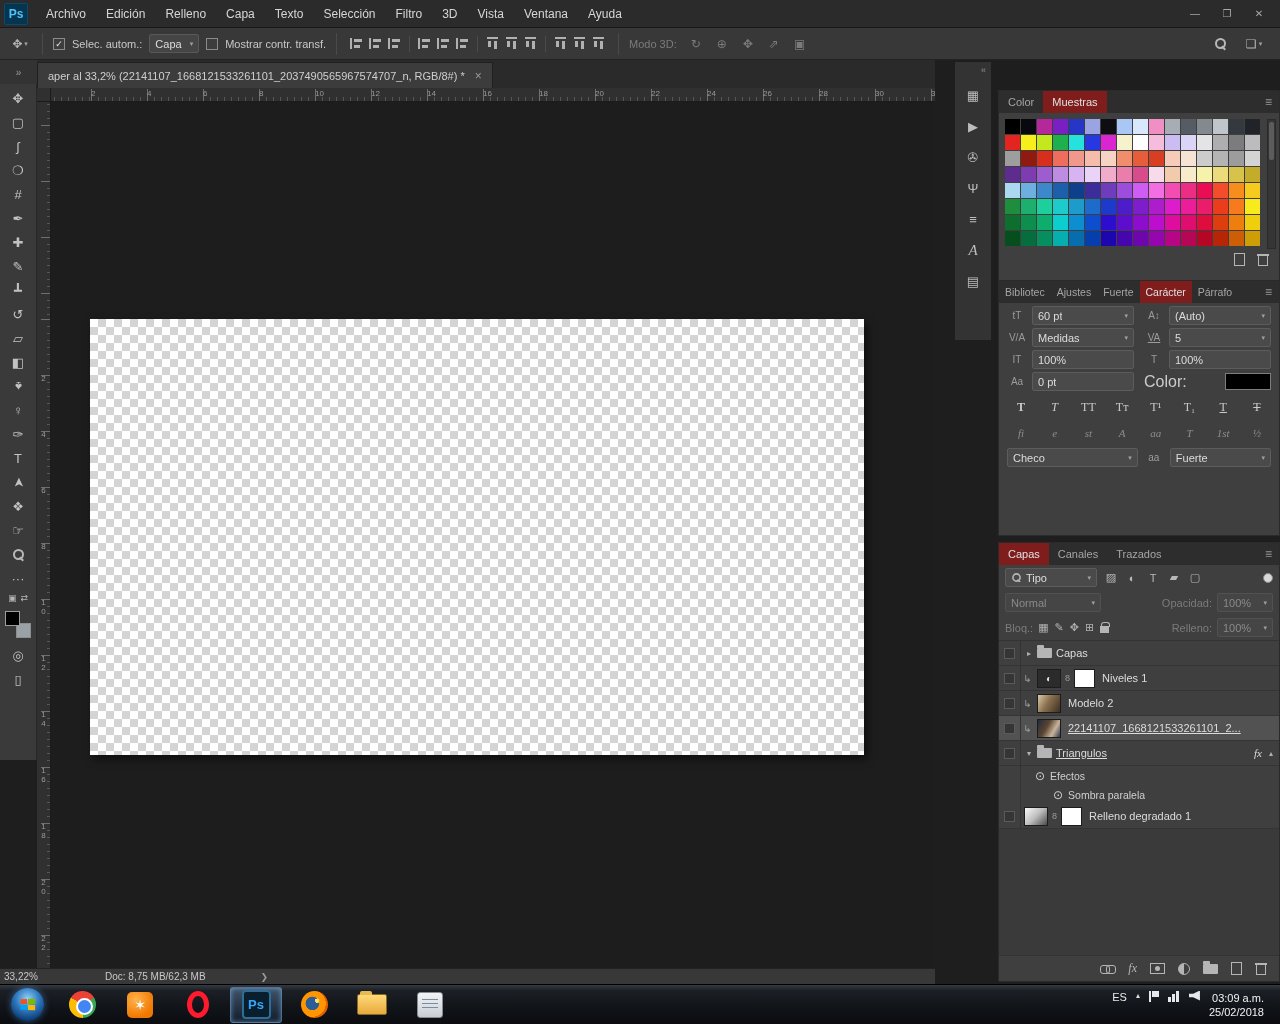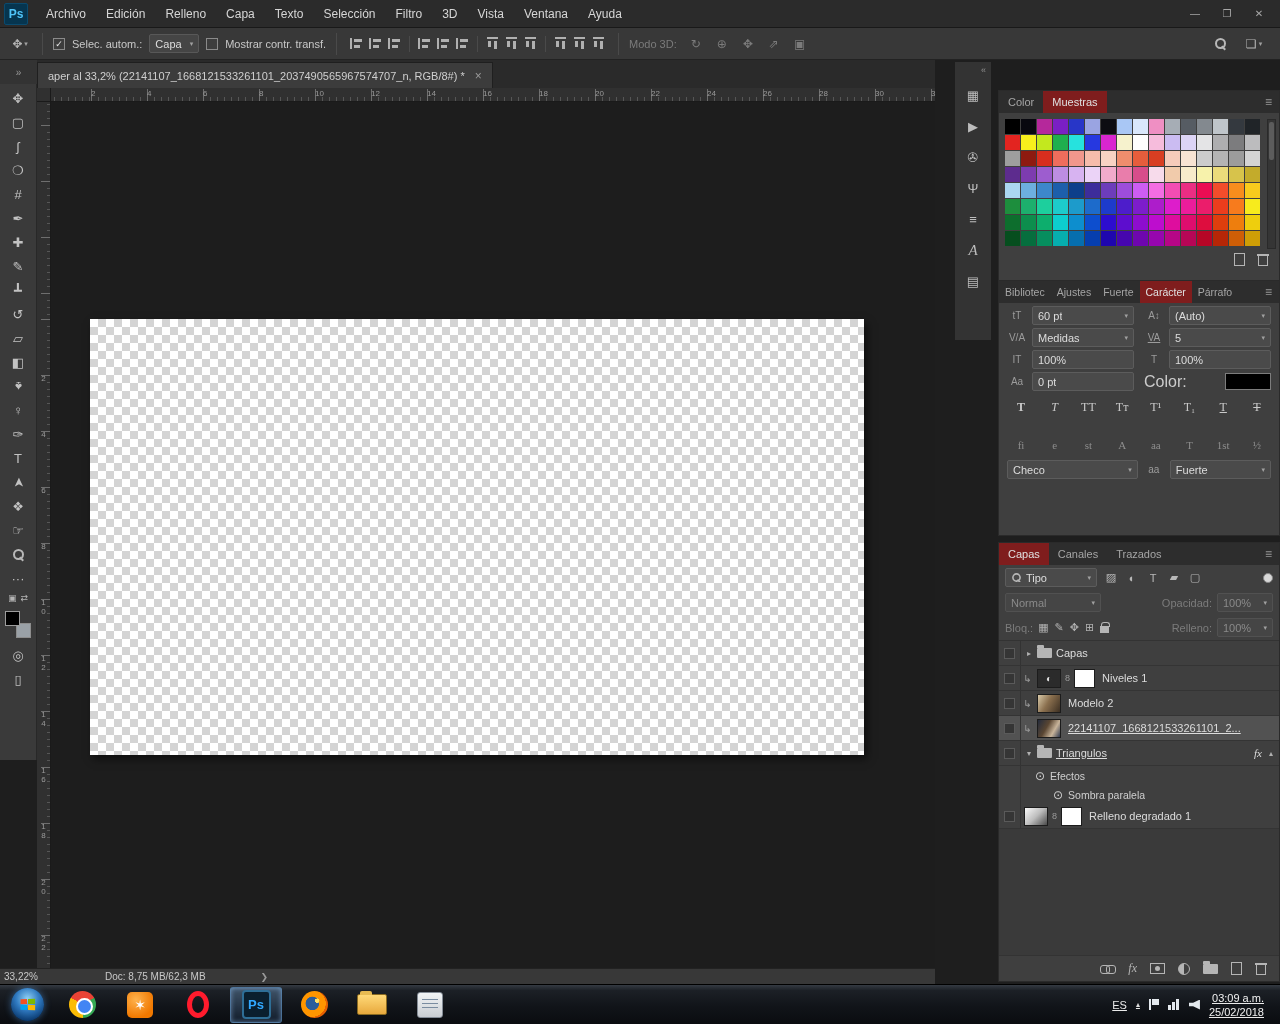--- a/index.html
+++ b/index.html
@@ -116,21 +116,21 @@
 .gi{color:#9c9c9c;font-size:10px;min-width:20px;text-align:center;flex-shrink:0;}
 .gi.u{text-decoration:underline;}
 .select,.input{background:#4a4a4a;border:1px solid #5c5c5c;border-radius:2px;height:19px;display:flex;align-items:center;padding:0 5px;color:#ddd;font-size:11px;flex:1;min-width:0;}
 .select{justify-content:space-between;gap:6px;}
 .select.disabled,.input.disabled{color:#8a8a8a;background:#454545;border-color:#515151;}
 .select span,.input span{overflow:hidden;white-space:nowrap;}
 .char-color{width:46px;height:17px;border:1px solid #7d7d7d;display:inline-block;}
 .tstyles{display:flex;justify-content:space-between;padding:4px 12px 2px 12px;}
 .tbtn{min-width:20px;height:19px;display:flex;align-items:center;justify-content:center;color:#cacaca;font-size:12px;font-family:"Liberation Serif","DejaVu Serif",serif;}
 .tbtn.b{font-weight:bold;}.tbtn.i{font-style:italic;}.tbtn.u{text-decoration:underline;}.tbtn.s{text-decoration:line-through;}
-.tstyles.ot .tbtn{color:#8d8d8d;font-size:11px;margin-top:12px;}
+.tstyles.ot .tbtn{color:#8d8d8d;font-style:italic;font-size:11px;}
 
 .l-toolrow{display:flex;align-items:center;gap:5px;padding:3px 6px;font-size:11px;flex-shrink:0;}
 .select.filter{flex:0 0 92px;gap:4px;justify-content:flex-start;}
 .select.filter .caret{margin-left:auto;}
 .i-zoom.small{transform:scale(.8);}
 #filter-icons{display:inline-flex;gap:3px;}
 .f-ico{width:18px;height:16px;display:inline-flex;align-items:center;justify-content:center;color:#b8b8b8;font-size:11px;}
 .f-toggle{margin-left:auto;width:10px;height:10px;border-radius:50%;background:#d8d8d8;border:1px solid #888;}
 .select.blend{flex:0 0 96px;}
 .select.small{flex:0 0 56px;}
@@ -177,21 +177,21 @@
 .ic-chrome{width:27px;height:27px;border-radius:50%;background:conic-gradient(from -60deg,#ea4335 0 120deg,#34a853 0 240deg,#fbbc05 0 360deg);position:relative;display:inline-block;}
 .ic-chrome::after{content:"";position:absolute;left:7px;top:7px;width:13px;height:13px;border-radius:50%;background:#4285f4;border:2.5px solid #fff;}
 .ic-orange{width:26px;height:26px;border-radius:5px;background:radial-gradient(circle at 35% 30%,#ffb34d,#f07800 72%);display:inline-flex;align-items:center;justify-content:center;color:#fff;font-size:14px;}
 .ic-opera{width:22px;height:27px;border-radius:50%;border:5px solid #ff1b2d;display:inline-block;}
 .ic-ps{width:29px;height:29px;border-radius:4px;background:#0a1f2e;border:2px solid #2e6e96;color:#31a8ff;font-weight:bold;font-size:13px;display:inline-flex;align-items:center;justify-content:center;}
 .ic-ff{width:27px;height:27px;border-radius:50%;background:radial-gradient(circle at 60% 36%,#ffe066 0 9%,transparent 10%),radial-gradient(circle at 42% 46%,#2b5d9b 0 30%,#ff9500 33% 62%,#e66000 63% 100%);display:inline-block;}
 .tb-folder{width:30px;height:21px;border-radius:2px;background:linear-gradient(180deg,#ffd978,#e8a93d);position:relative;border:1px solid #8a6a20;display:inline-block;}
 .tb-folder::before{content:"";position:absolute;top:-4px;left:2px;width:12px;height:4px;background:#e8bb52;border-radius:2px 2px 0 0;}
 .ic-note{width:26px;height:26px;border-radius:3px;background:linear-gradient(180deg,#f2f4f6,#c9cdd2);border:1px solid #848c96;position:relative;display:inline-block;}
 .ic-note::before{content:"";position:absolute;left:4px;right:4px;top:6px;height:1px;background:#7a8ca0;box-shadow:0 4px 0 #7a8ca0,0 8px 0 #7a8ca0;}
-.tray{margin-left:auto;display:flex;align-items:center;gap:9px;padding-right:12px;font-size:11px;color:#eaeaea;text-decoration:underline;}
+.tray{margin-left:auto;display:flex;align-items:flex-start;gap:9px;padding-right:12px;font-size:11px;color:#eaeaea;}
 .tray-arrow{font-size:8px;color:#dcdcdc;}
 .t-flag{position:relative;width:10px;height:11px;display:inline-block;}
 .t-flag::before{content:"";position:absolute;left:0;top:0;width:2px;height:11px;background:#e4e9ee;}
 .t-flag::after{content:"";position:absolute;left:3px;top:0;width:7px;height:6px;background:#e4e9ee;}
 .t-net{width:12px;height:11px;display:inline-block;background-repeat:no-repeat;background-image:linear-gradient(#e4e9ee,#e4e9ee),linear-gradient(#e4e9ee,#e4e9ee),linear-gradient(#e4e9ee,#e4e9ee);background-position:0 100%,4px 100%,8px 100%;background-size:3px 5px,3px 8px,3px 11px;}
 .t-vol{width:11px;height:10px;display:inline-block;background:#e4e9ee;clip-path:polygon(0 32%,38% 32%,100% 0,100% 100%,38% 68%,0 68%);}
 .clock{text-align:right;font-size:11px;line-height:14px;color:#f2f2f2;}
 </style>
 </head>
 <body>

